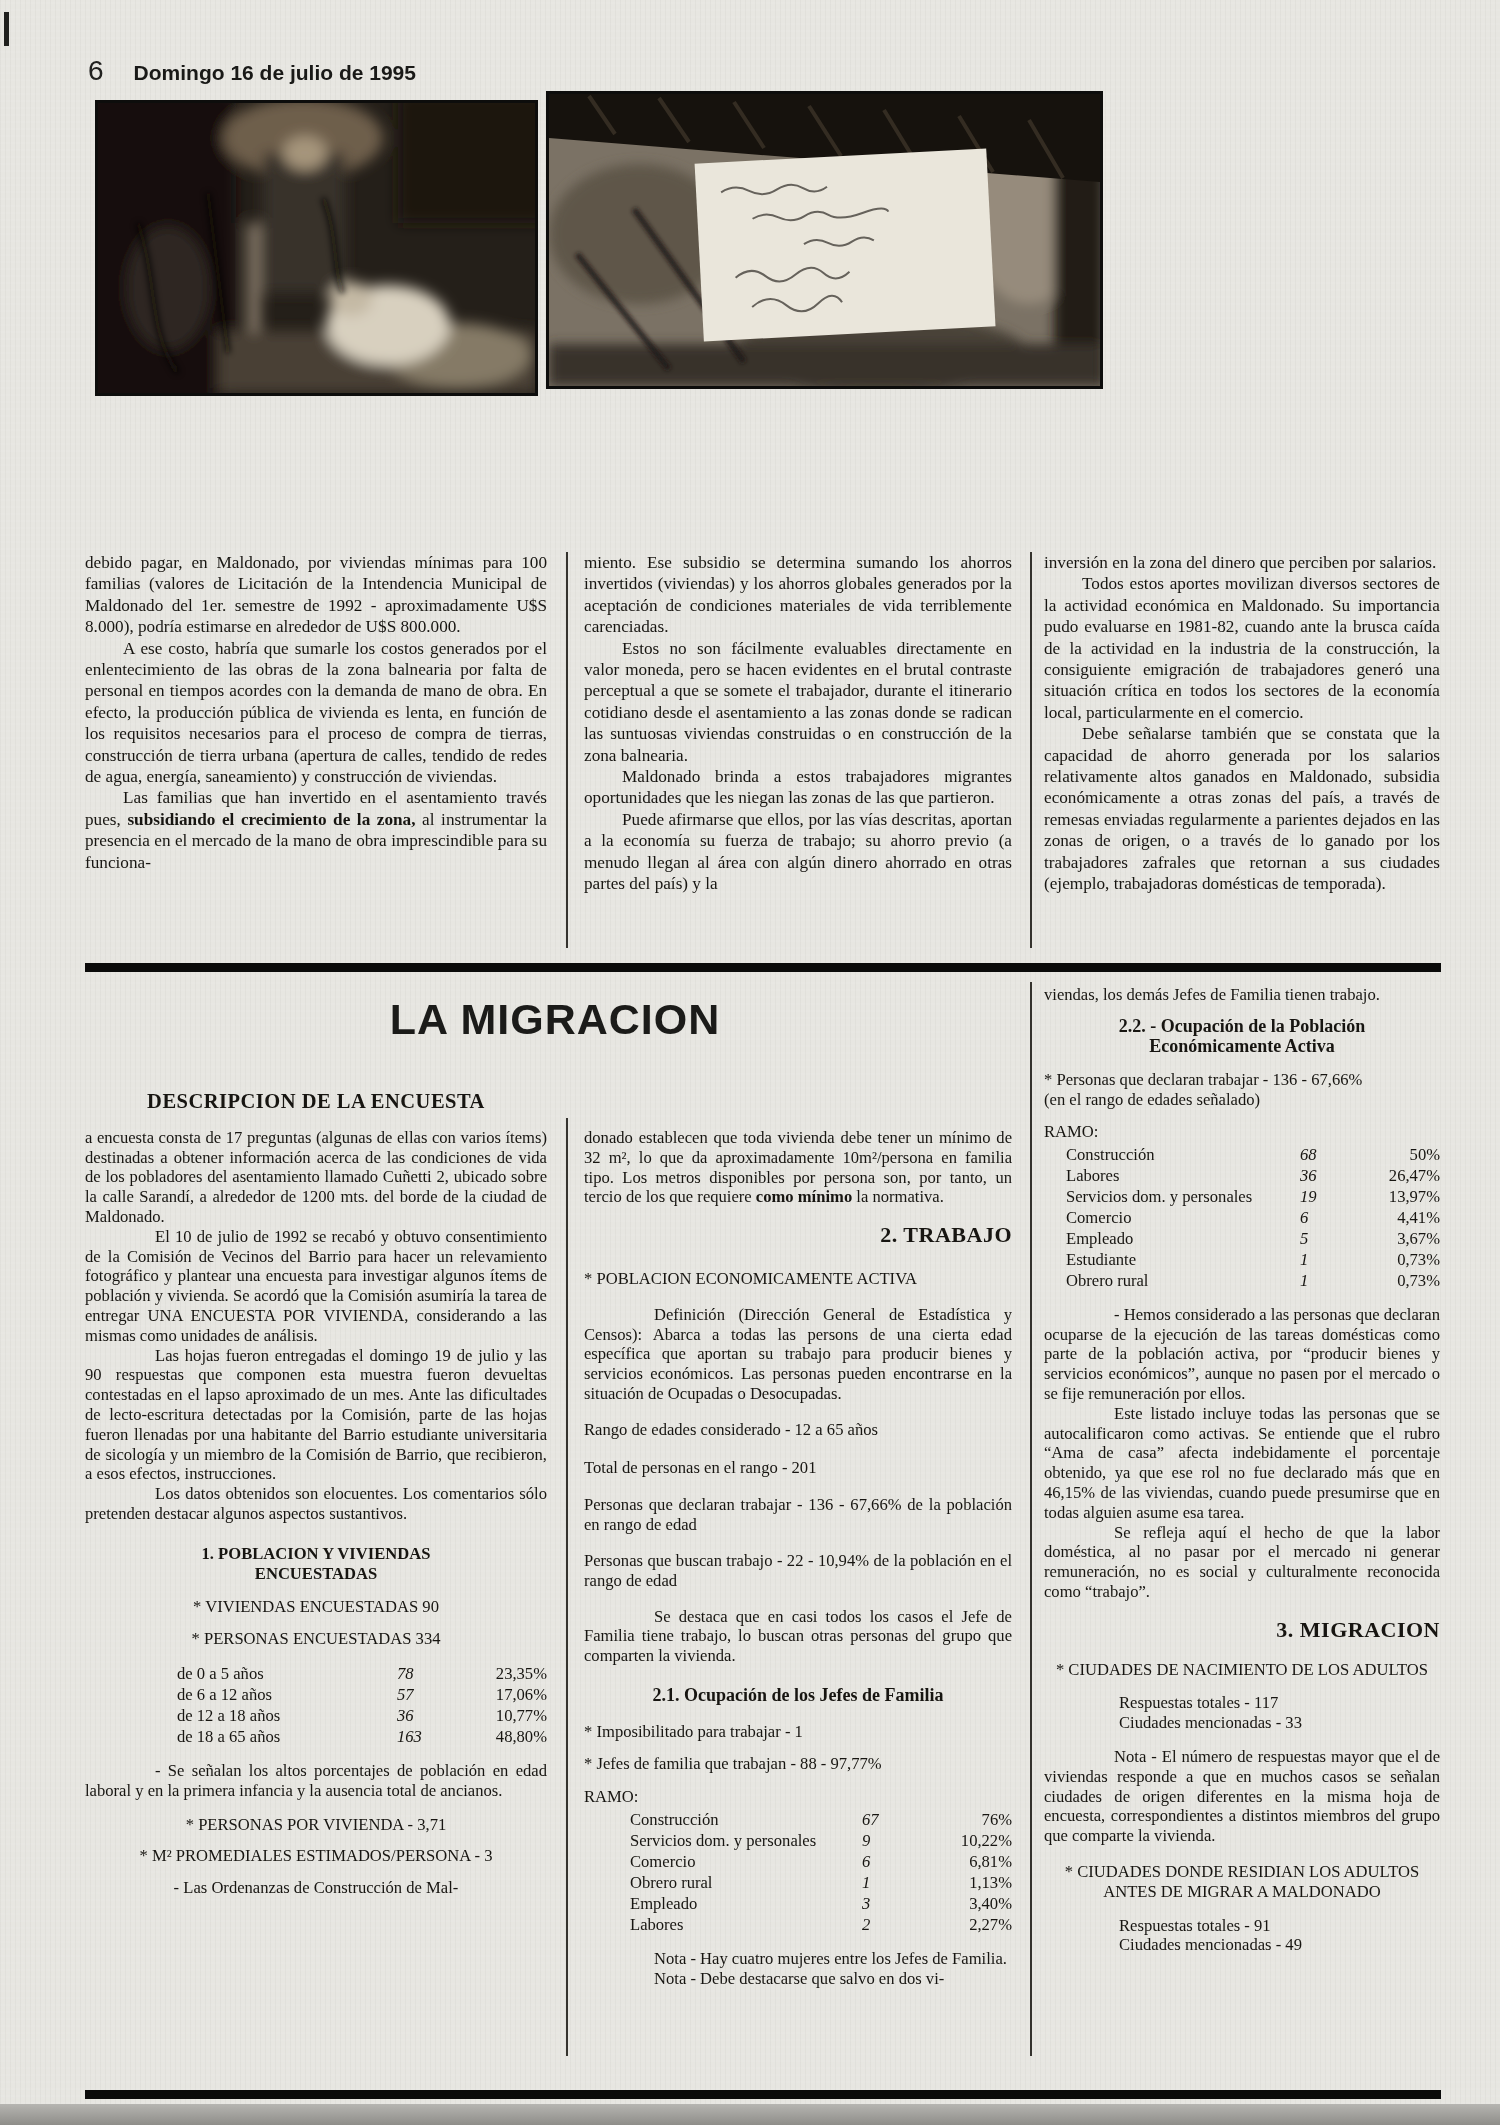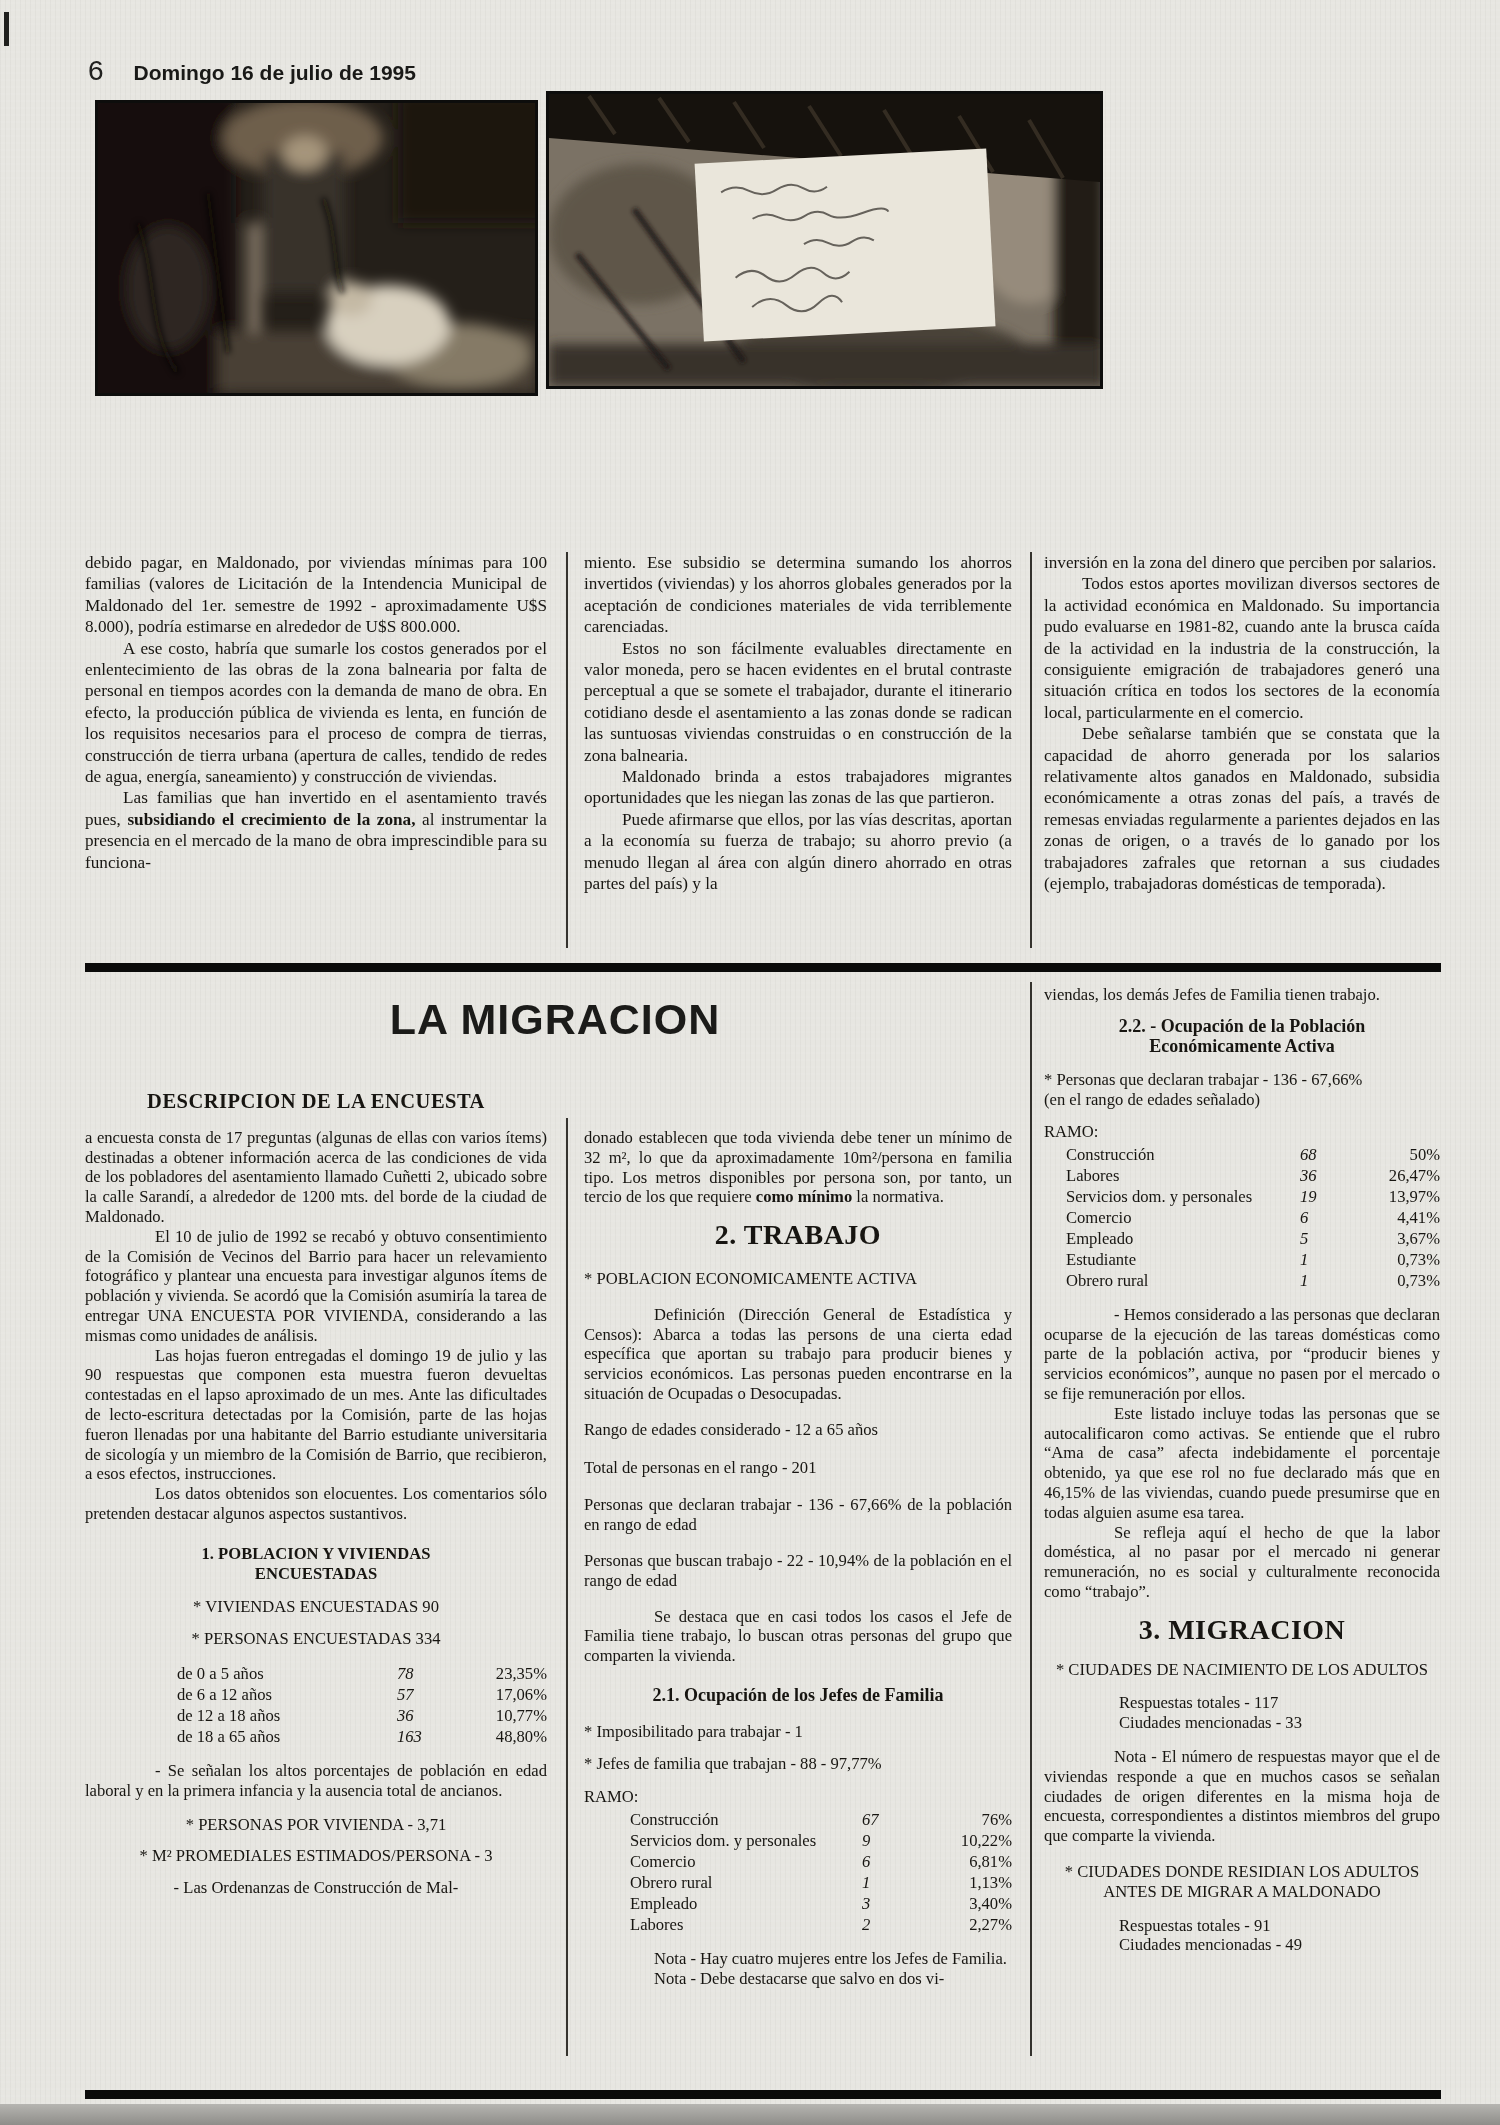--- a/index.html
+++ b/index.html
@@ -32,21 +32,21 @@
   .top-col{font-size:17.2px;line-height:21.4px;}
   .low-col{font-size:16.6px;line-height:19.8px;}
   .p{margin:0;}
   .ind{text-indent:38px;}
   .ind-lg{text-indent:70px;}
   .chapter-head{position:absolute;text-align:center;}
   .kicker{font-size:23px;font-weight:bold;font-style:italic;letter-spacing:1px;margin-bottom:26px;}
   .chapter-title{font-family:"Liberation Sans", sans-serif;font-size:43px;font-weight:bold;letter-spacing:1px;color:#1b1b19;}
   .desc-heading{text-align:center;font-weight:bold;font-size:20.5px;letter-spacing:.5px;margin-bottom:16px;text-indent:0;}
   .center-bold{text-align:center;font-weight:bold;text-indent:0;}
-  .sec-heading{ text-align:center;font-weight:bold;font-size:28px;text-indent:0;letter-spacing:.5px;}
+  .sec-heading{ text-align:right;font-weight:bold;font-size:22px;text-indent:0;letter-spacing:.5px;}
   .sub-heading{text-align:center;font-weight:bold;font-size:18px;text-indent:0;}
   .caps-line{text-indent:0;text-align:left;}
   .caps-center{text-indent:0;text-align:center;}
   .ml75{margin-left:75px;text-align:left;text-indent:0;}
   .stat-table{margin-top:14px;margin-bottom:14px;}
   .trow{display:flex;line-height:21px;text-align:left;}
   .tlabel{flex:1;}
   .tcount{width:55px;font-style:italic;}
   .tpct{width:95px;text-align:right;} .sp12{height:12px;} .sp14{height:14px;}
   .sp16{height:16px;} .sp18{height:18px;} .sp20{height:20px;} .sp24{height:24px;}

